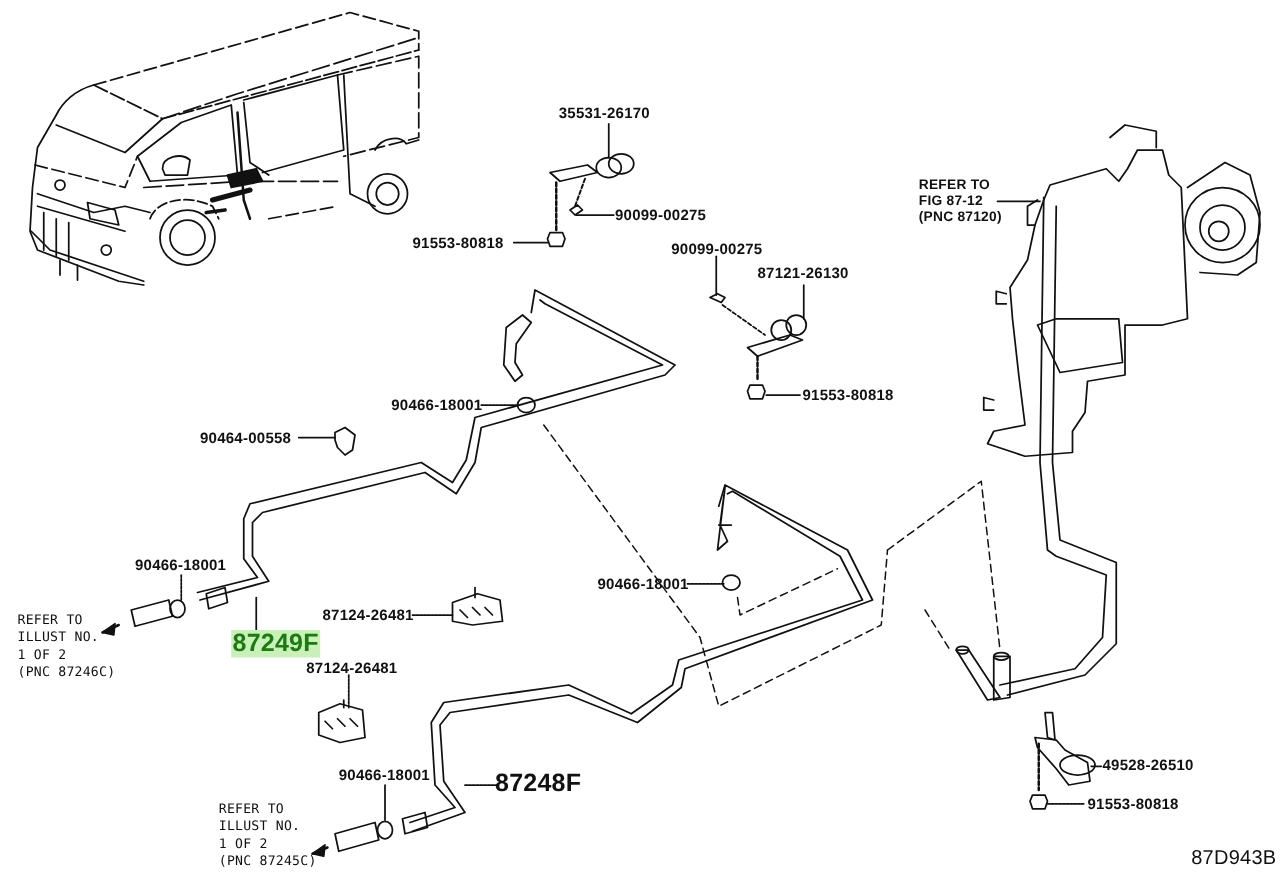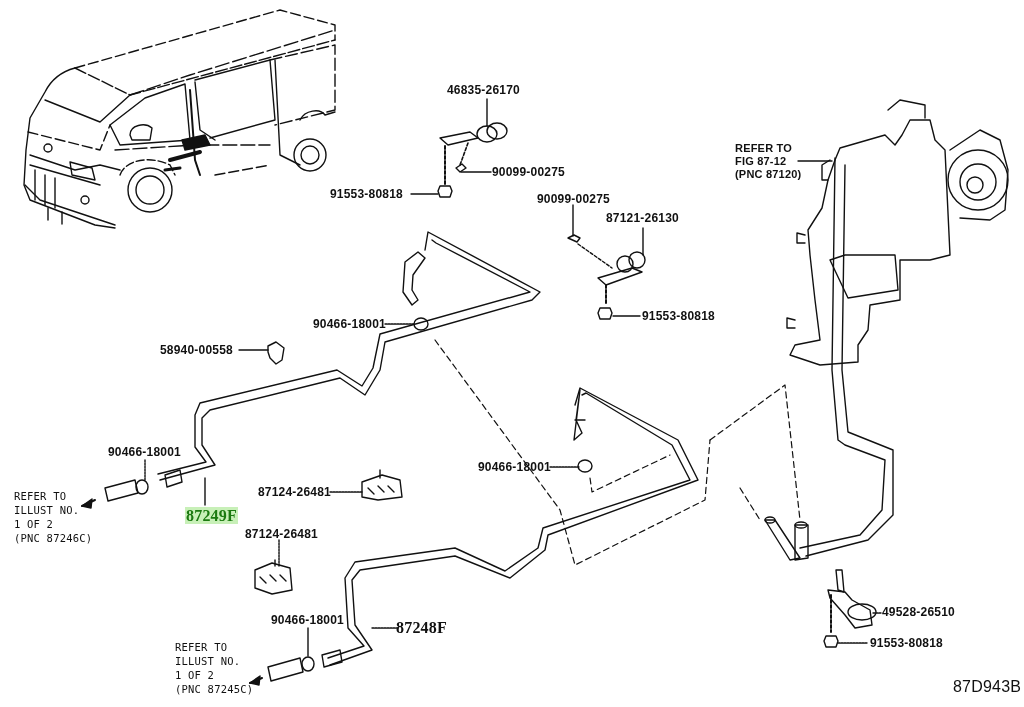--- a/index.html
+++ b/index.html
@@ -1,21 +1,21 @@
 <!DOCTYPE html>
 <html><head>
 <meta charset="utf-8">
 <style>
   html, body { margin:0; padding:0; background:#ffffff; }
   body { width:1024px; height:707px; position:relative; overflow:hidden;
          font-family:"Liberation Sans", sans-serif; }
   #stage { position:absolute; left:0; top:0; width:1024px; height:707px; }
   .lbl { position:absolute; font-family:"Liberation Sans", sans-serif; font-weight:bold;
          font-size:12px; color:#111; white-space:nowrap; line-height:13px; letter-spacing:0.2px; }
-  .lbl.big { font-size:16px; line-height:15px;font-family:Liberation Serif, serif; }
+  .lbl.big { font-size:20px; line-height:15px; }
   .lbl.note { font-size:10.5px; line-height:14px; font-weight:normal; font-family:"DejaVu Sans Mono", monospace; white-space:pre; }
   .lbl.note2 { font-size:11px; line-height:13px; font-weight:bold; white-space:pre; }
   .hl { background:#c8f0b8; color:#1b7a10; padding:0 1px; }
   .fig { font-weight:normal; font-size:16px; }
   svg path, svg line, svg polyline, svg rect, svg ellipse, svg circle { vector-effect:non-scaling-stroke; }
 </style>
 </head>
 <body>
 
 <div id="stage">
@@ -178,28 +178,28 @@
       <path d="M828 590 L845 592 L852 600 L870 610 L872 625 L855 628 L845 615 L830 598 Z"></path>
       <ellipse cx="862" cy="612" rx="14" ry="8"></ellipse>
       <line x1="873" y1="613" x2="881" y2="613" stroke-dasharray="2 1"></line>
       <line x1="831" y1="595" x2="831" y2="632" stroke-dasharray="3 2" stroke-width="2"></line>
       <path d="M826 636 l10 0 l2 5 l-2 6 l-10 0 l-2 -6 z"></path>
       <line x1="838" y1="643" x2="868" y2="643" stroke-dasharray="2 1"></line>
     </g>
   </g>
 </svg>
 
-<div class="lbl" style="left:447px;top:84px">46835-26170</div>
+<div class="lbl" style="left:447px;top:84px">35531-26170</div>
 <div class="lbl" style="left:492px;top:166px">90099-00275</div>
 <div class="lbl" style="left:330px;top:188px">91553-80818</div>
 <div class="lbl" style="left:537px;top:193px">90099-00275</div>
 <div class="lbl" style="left:606px;top:212px">87121-26130</div>
 <div class="lbl" style="left:642px;top:310px">91553-80818</div>
 <div class="lbl" style="left:313px;top:318px">90466-18001</div>
-<div class="lbl" style="left:160px;top:344px">58940-00558</div>
+<div class="lbl" style="left:160px;top:344px">90464-00558</div>
 <div class="lbl" style="left:108px;top:446px">90466-18001</div>
 <div class="lbl big" style="left:185px;top:508px"><span class="hl">87249F</span></div>
 <div class="lbl" style="left:258px;top:486px">87124-26481</div>
 <div class="lbl" style="left:245px;top:528px">87124-26481</div>
 <div class="lbl" style="left:478px;top:461px">90466-18001</div>
 <div class="lbl" style="left:271px;top:614px">90466-18001</div>
 <div class="lbl big" style="left:396px;top:620px">87248F</div>
 <div class="lbl" style="left:882px;top:606px">49528-26510</div>
 <div class="lbl" style="left:870px;top:637px">91553-80818</div>
 

